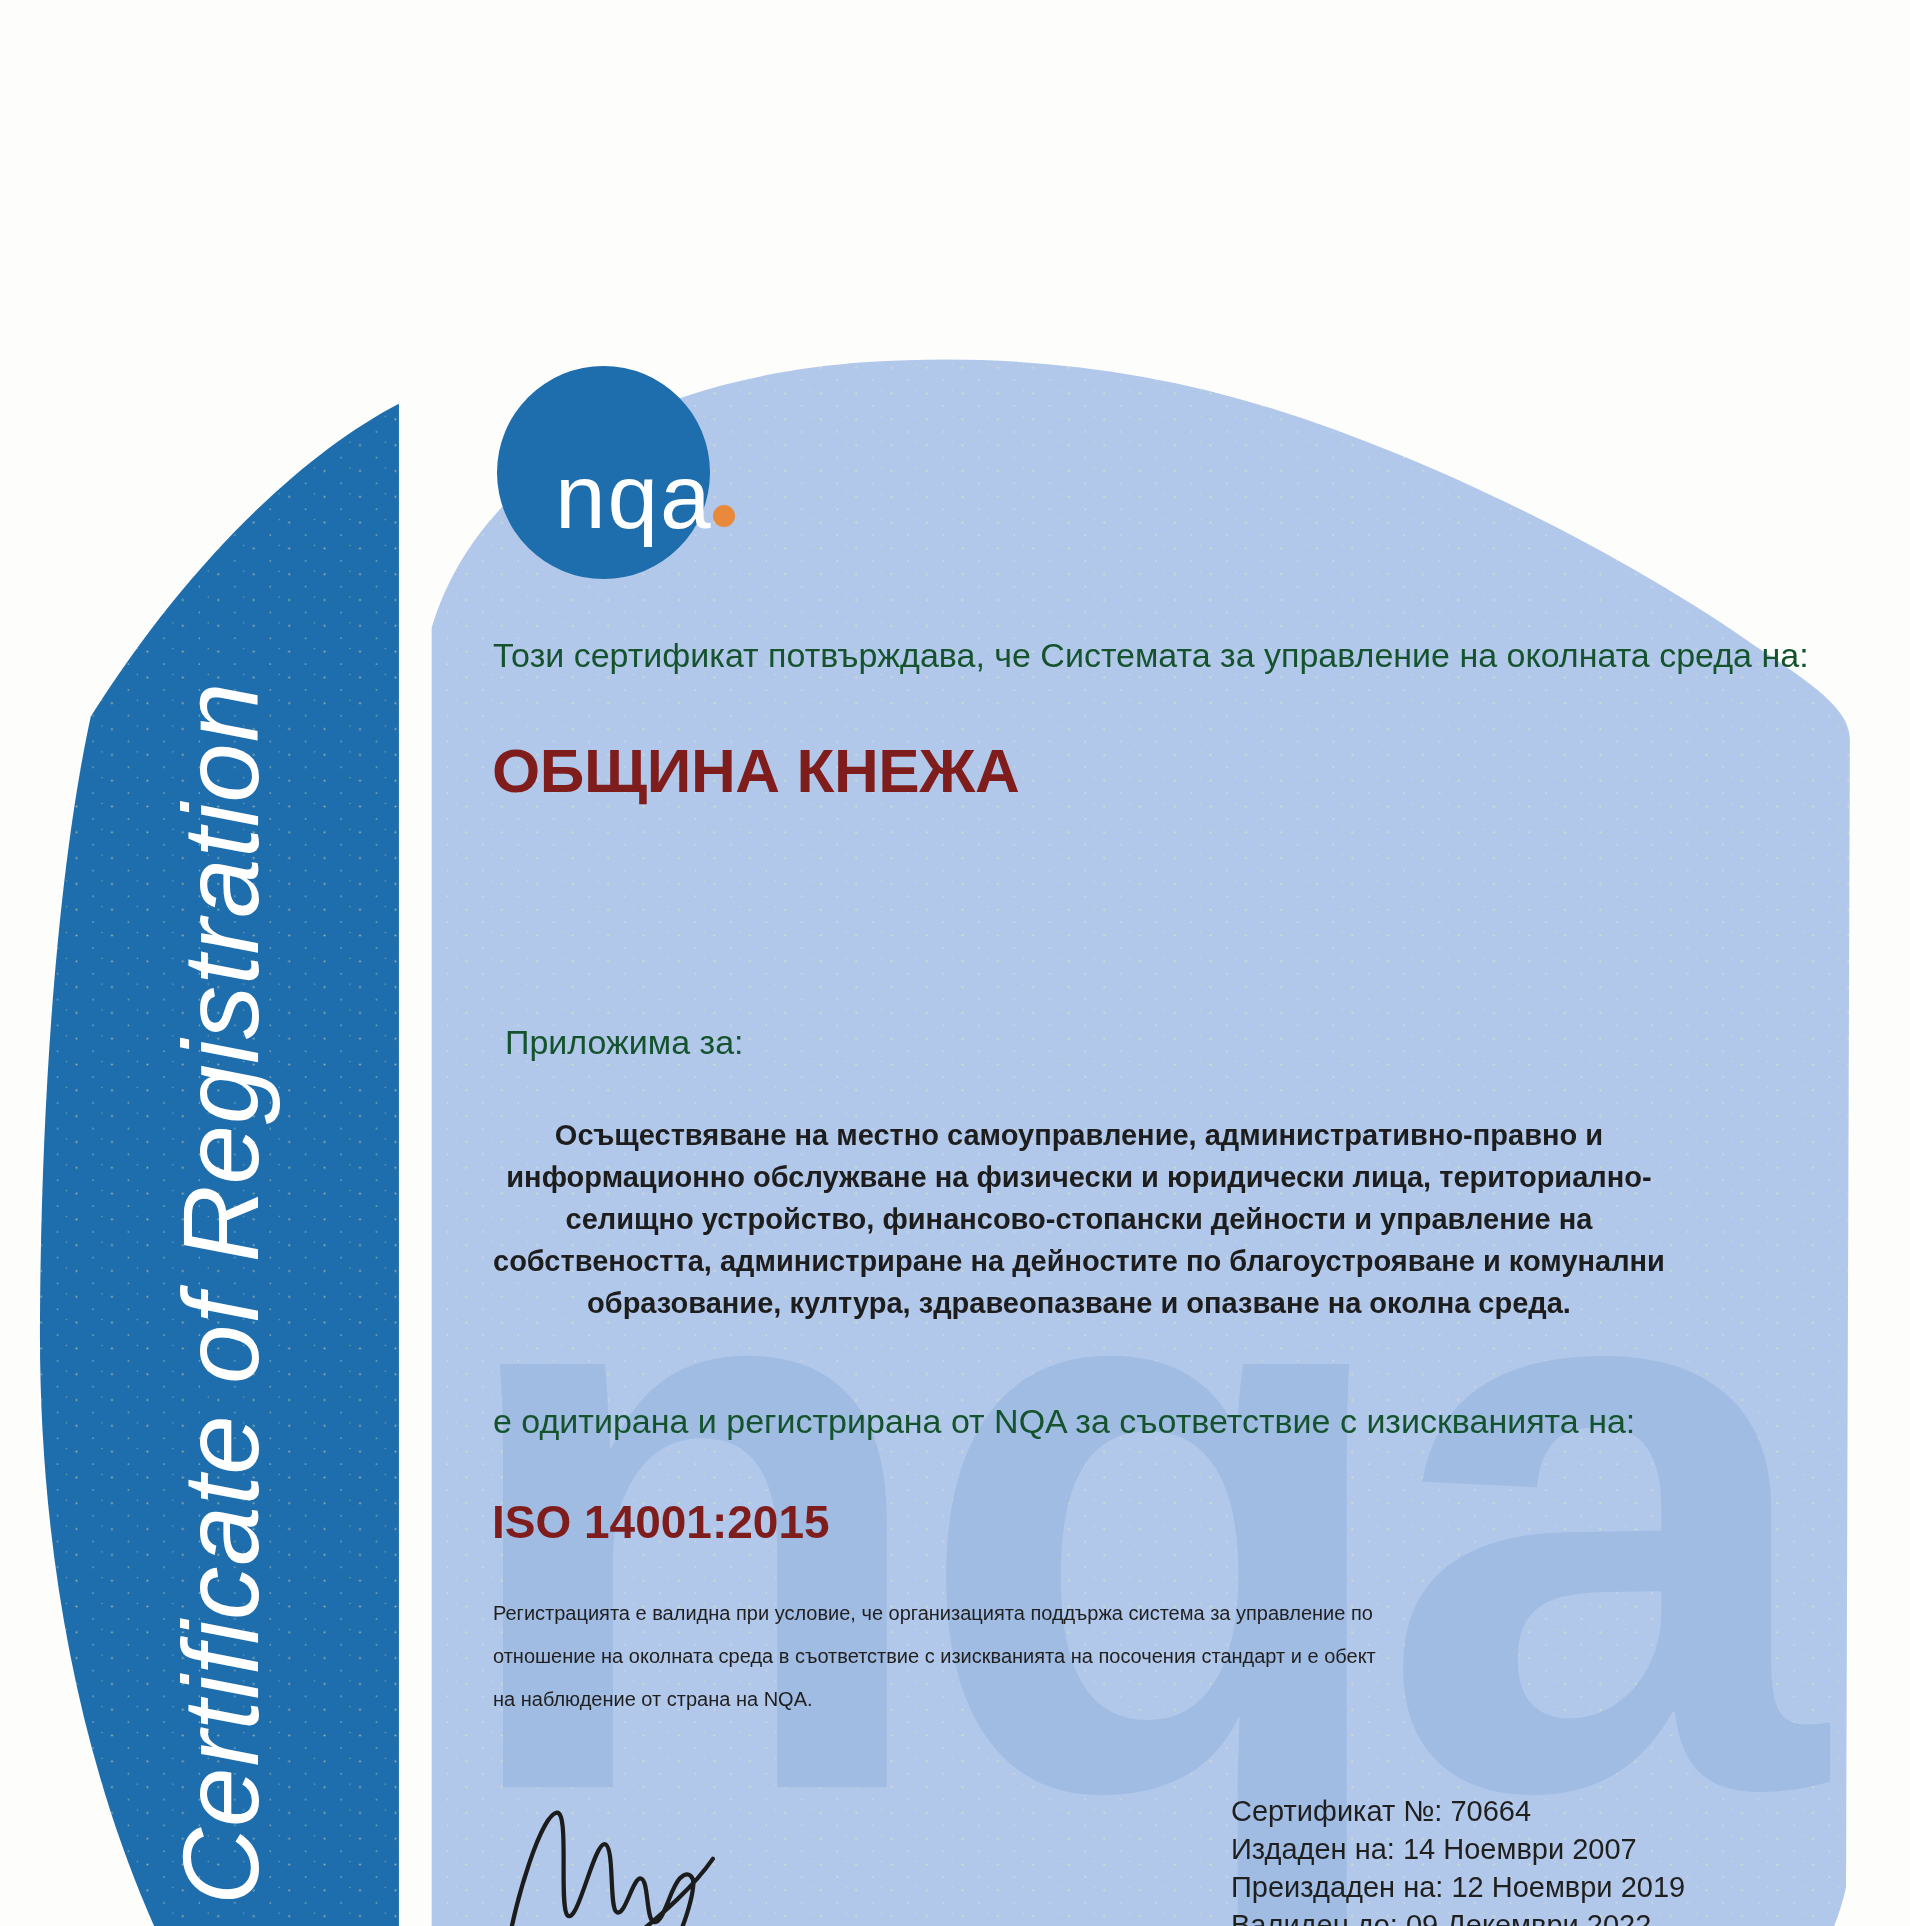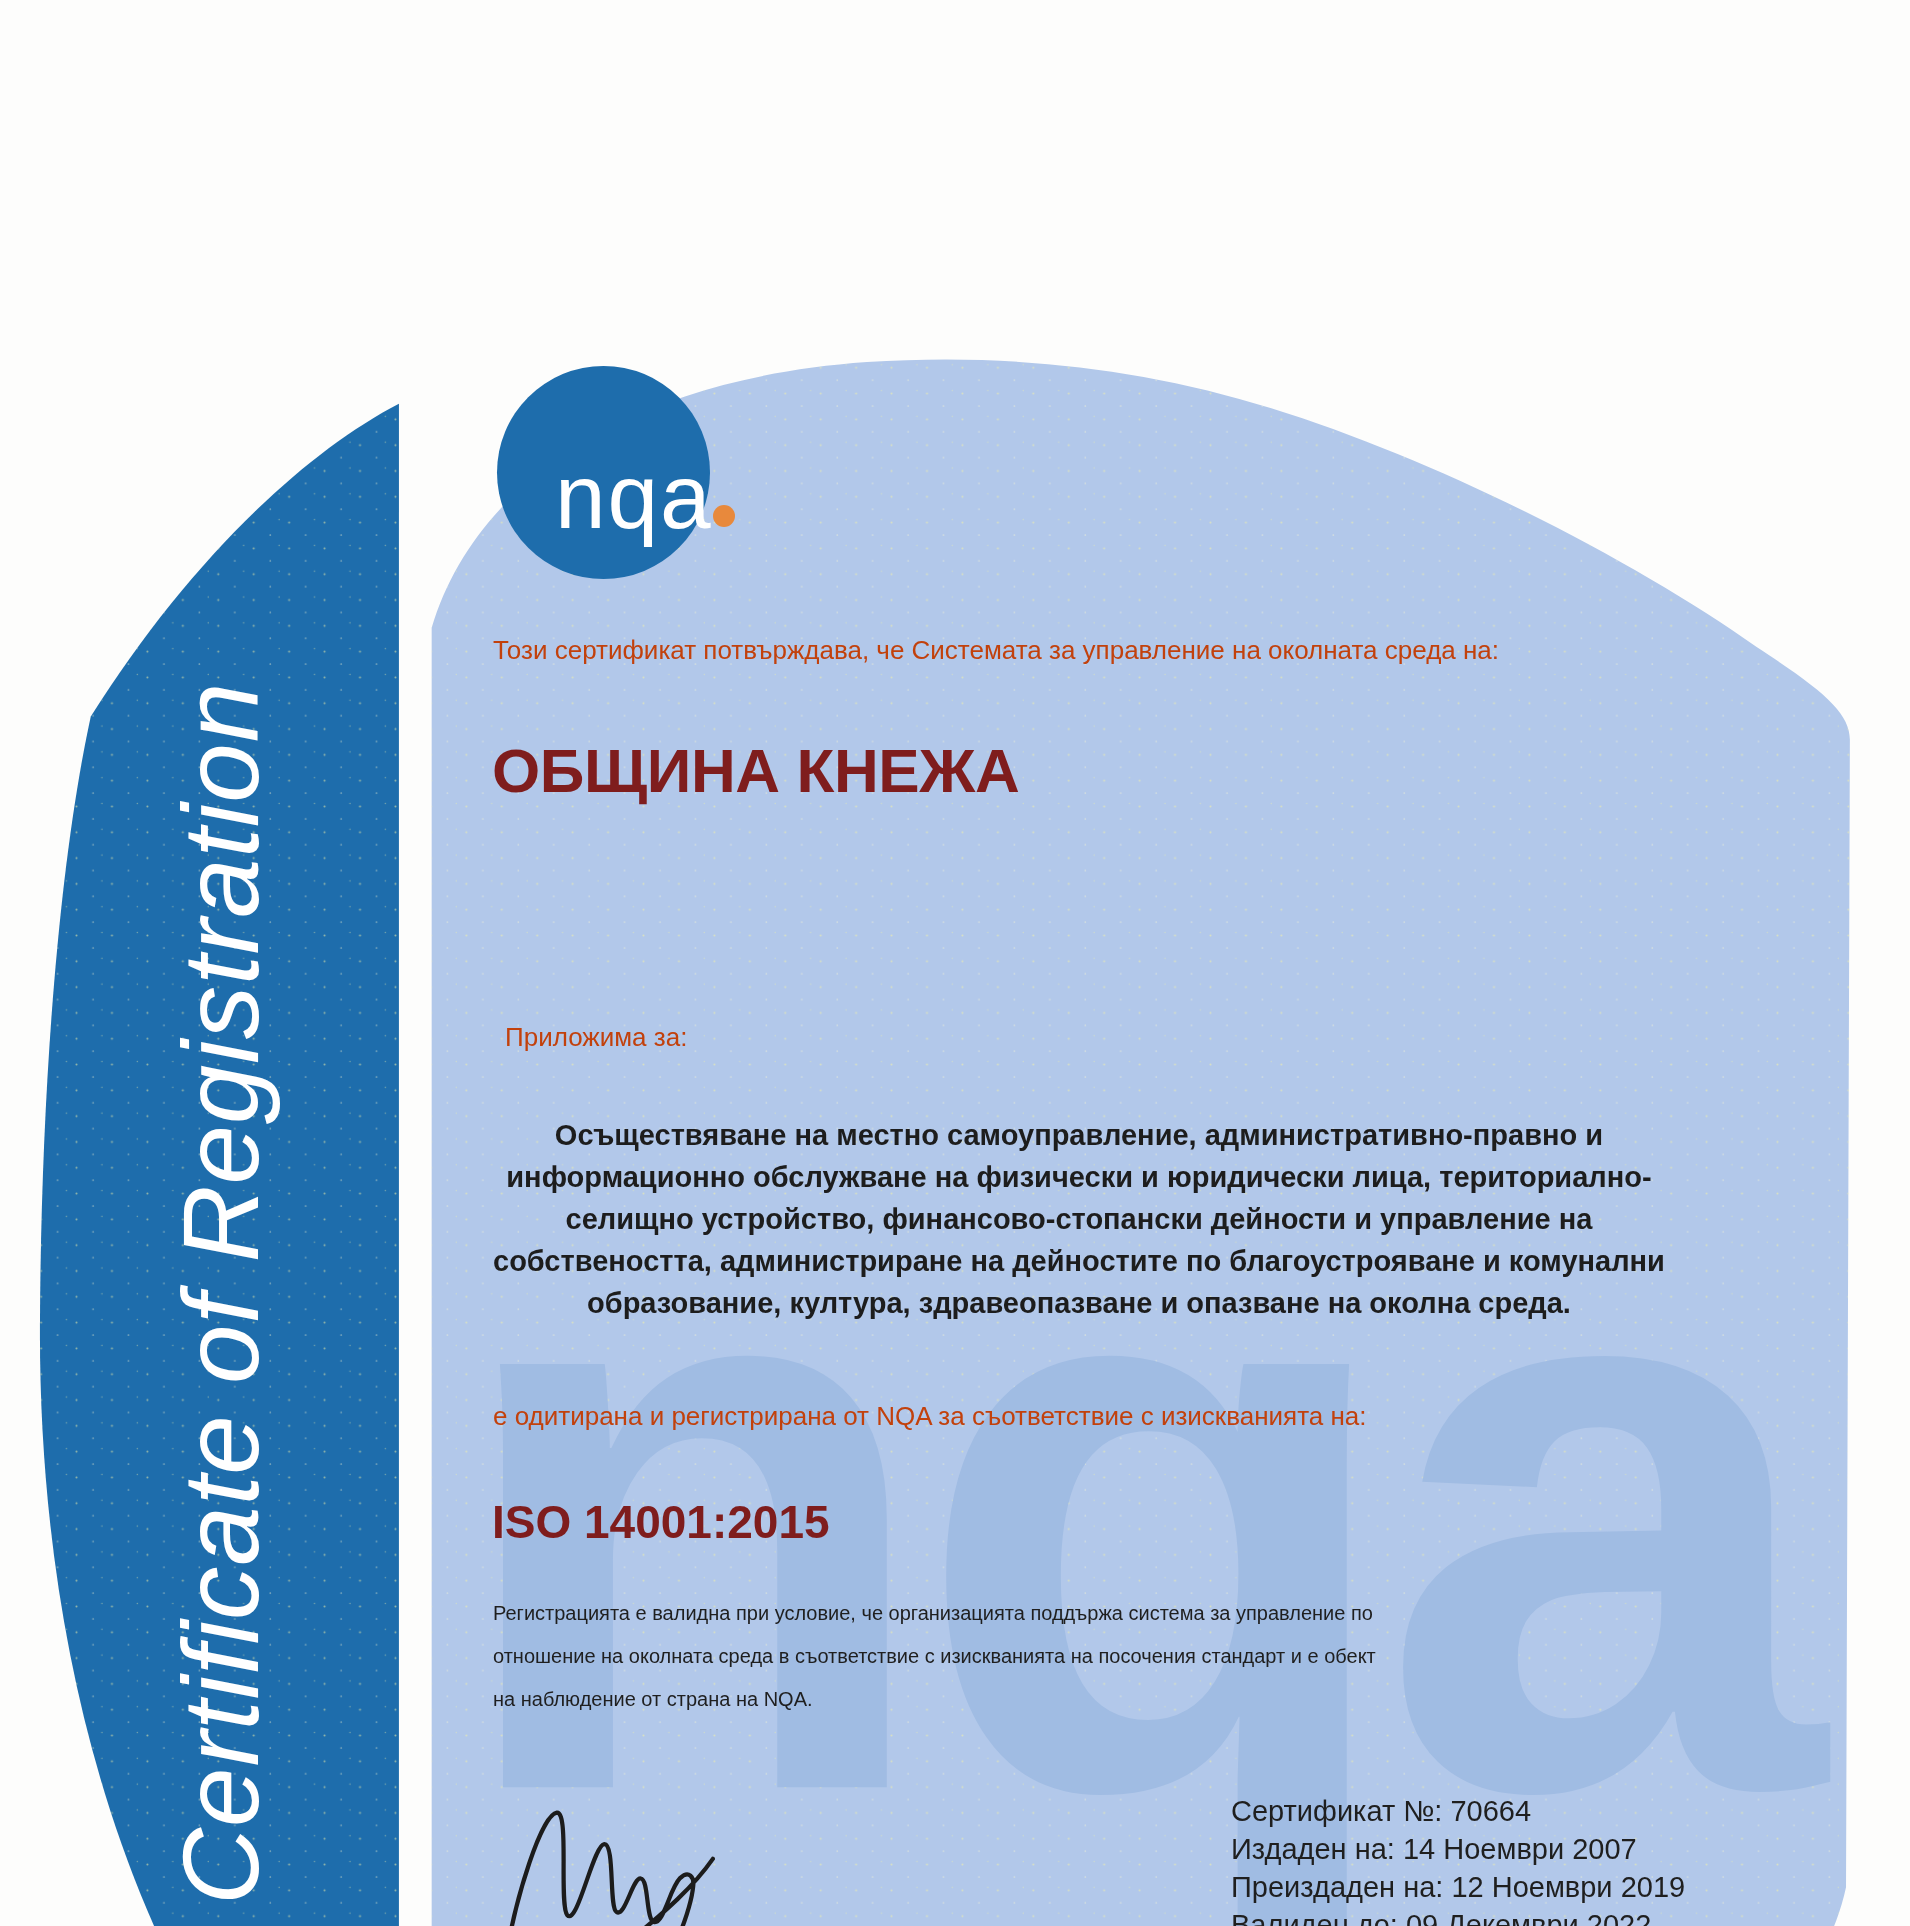--- a/index.html
+++ b/index.html
@@ -17,21 +17,21 @@
   }
 
   
   .logo-circle{position:absolute;left:497px;top:366px;width:213px;height:213px;
     border-radius:50%;background:#1e6dac;}
   .logo-text{position:absolute;left:555px;top:451px;font-size:91px;line-height:1;
     color:#ffffff;letter-spacing:1.9px;white-space:nowrap;}
   .logo-dot{position:absolute;left:713px;top:505px;width:22.3px;height:22.3px;
     border-radius:50%;background:#e8893c;}
 
-  .line{position:absolute;white-space:nowrap;font-size:26px;line-height:1.2;color:#c2410c;}
+  .line{position:absolute;white-space:nowrap;font-size:34px;line-height:1.2;color:#14532d;}
   .intro{left:493px;top:635px;}
   .org{position:absolute;left:492px;top:735px;font-size:62px;font-weight:700;
        letter-spacing:-0.4px;white-space:nowrap;color:#7f1d1d;}
   .address{left:493px;top:841px;}
   .applicable{left:493px;top:1022px;margin-left:12px;}
 
   .scope{position:absolute;left:493px;top:1114px;font-size:29px;font-weight:700;
          line-height:42px;color:#1d1d1d;}
   .scope div{white-space:nowrap;text-align:center;}
 

